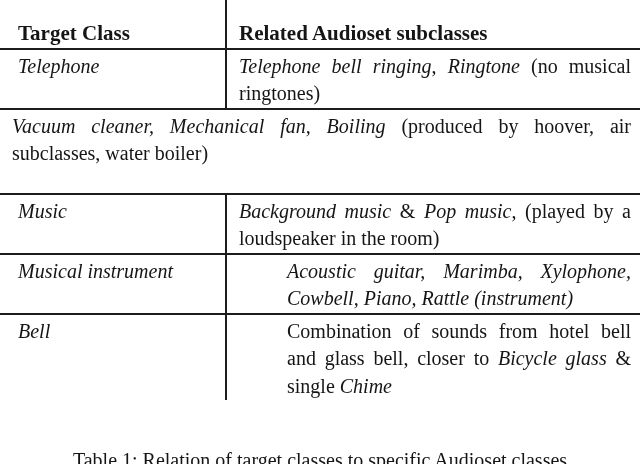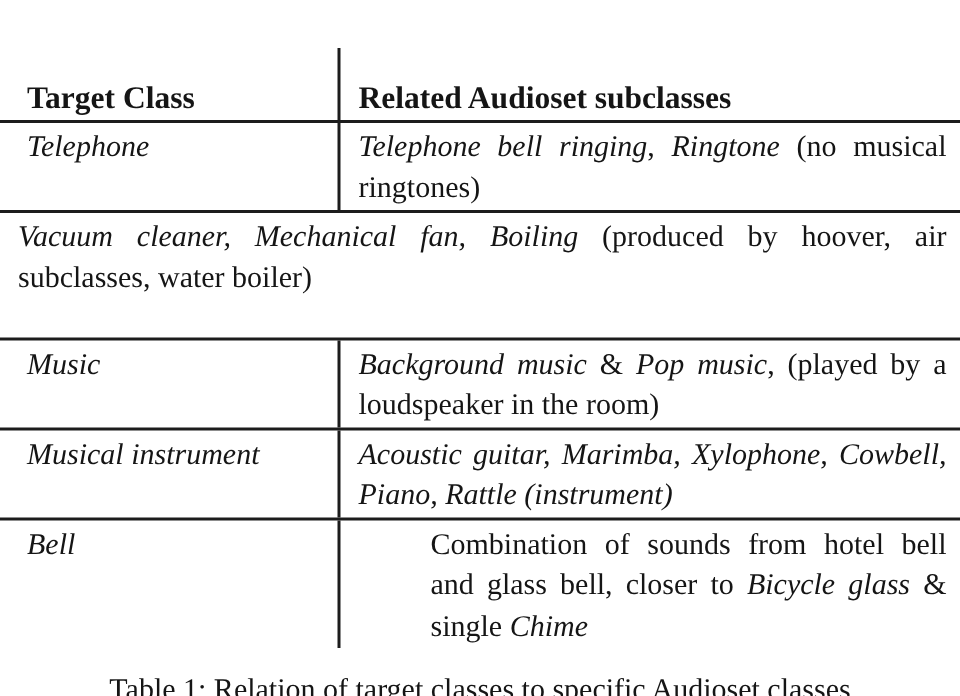--- a/index.html
+++ b/index.html
@@ -32,28 +32,27 @@
     box-sizing: border-box;
     padding: 3px 9px 0 12px;
     font-size: 20px;
     line-height: 27.5px;
     text-align: justify;
   }
   .hdr .c1, .hdr .c2 {
     font-weight: bold;
     font-size: 21px;
     padding-top: 20px;
-    margin-top: 32px;
   }
   .h0 { min-height: 31px; }
   .h1 { min-height: 54px; }
   .h2 { min-height: 85px; }
   .h3 { min-height: 55px; }
   .h4 { min-height: 54px; }
-  .h5 { min-height: 54px; }
+  .h5 { min-height: 54px; gap: 48px; }
   .h6 { min-height: 84px; }
   .c2 i, .c1 i { font-style: italic; }
   .caption {
     position: absolute;
     top: 448px;
     left: 0;
     width: 640px;
     text-align: center;
     font-size: 20px;
     line-height: 24px;

